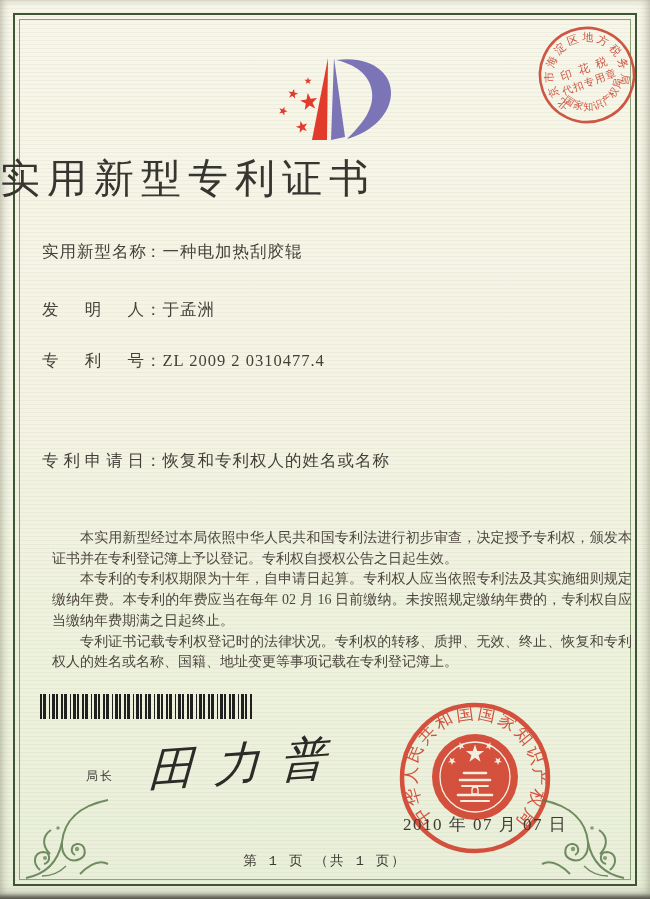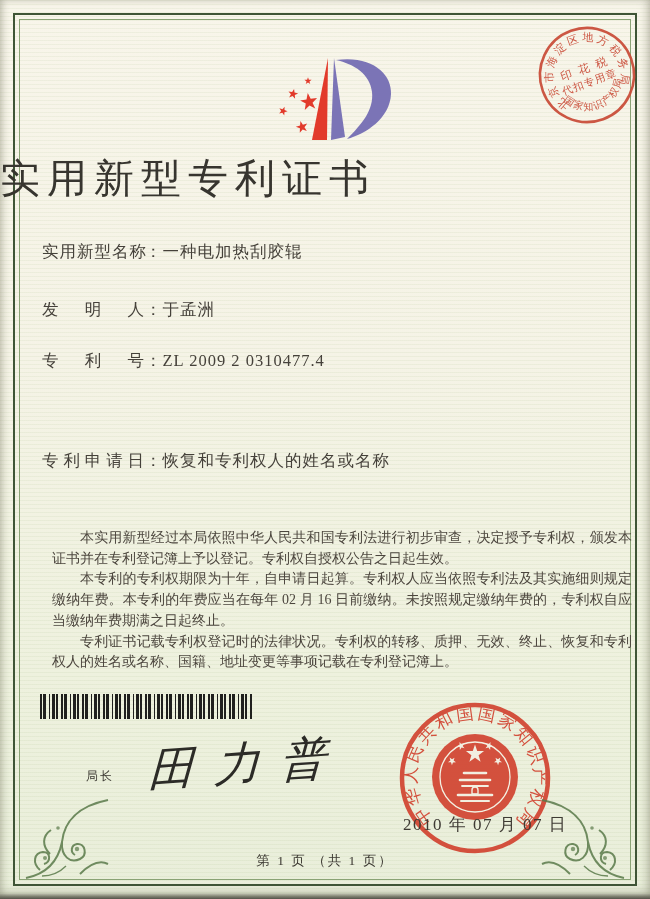--- a/index.html
+++ b/index.html
@@ -21,21 +21,21 @@
   .flabel{display:inline-block;width:103px;text-align:justify;text-align-last:justify;}
   .f1{top:241px}.f2{top:299px}.f3{top:350px}.f4{top:400px}.f5{top:450px}.f6{top:501px}
   .paras{position:absolute;left:38px;top:528px;width:580px;font-size:14px;line-height:20.7px;color:#4c463e;text-align:justify;margin-left:14px;}
   .paras p{margin:0;text-indent:2em;}
   .barcode{position:absolute;left:40px;top:694px;width:213px;height:25px;
     background:repeating-linear-gradient(90deg,#20201e 0 2px,rgba(0,0,0,0) 2px 3px,#20201e 3px 6px,rgba(0,0,0,0) 6px 9px,#20201e 9px 10px,rgba(0,0,0,0) 10px 12px,#20201e 12px 15px,rgba(0,0,0,0) 15px 16px,#20201e 16px 18px,rgba(0,0,0,0) 18px 21px);}
   .sig-title{position:absolute;left:86px;top:768px;font-size:12px;letter-spacing:2px;color:#3c3933;}
   .sig-name{position:absolute;left:148px;top:733px;font-size:46px;letter-spacing:20px;color:#2c2b27;transform:rotate(-4deg) skewX(-6deg);font-style:italic;}
   .seal{position:absolute;left:375px;top:678px;opacity:.93;}
   .seal-date{position:absolute;left:403px;top:813px;font-size:17px;letter-spacing:1.5px;color:#3e3a33;z-index:5;}
-  .footer{position:absolute;left:0;top:852px;width:100%;text-align:center;font-size:13.5px;letter-spacing:2px;color:#3d3a33;}
+  .footer{position:absolute;left:0;top:852px;width:100%;text-align:center;font-size:13.5px;letter-spacing:2px;color:#3d3a33;font-family:Liberation Mono, monospace;}
   .ornament{position:absolute;}
   .orn-bl{left:20px;top:792px;}
   .orn-br{left:538px;top:792px;transform:scaleX(-1);}
   .photo-edge{position:absolute;left:0;bottom:0;width:100%;height:6px;background:linear-gradient(180deg,rgba(0,0,0,0),#55544a);}
 </style>
 </head>
 <body>
 
 <div class="page">
   <div class="border-outer"></div>

